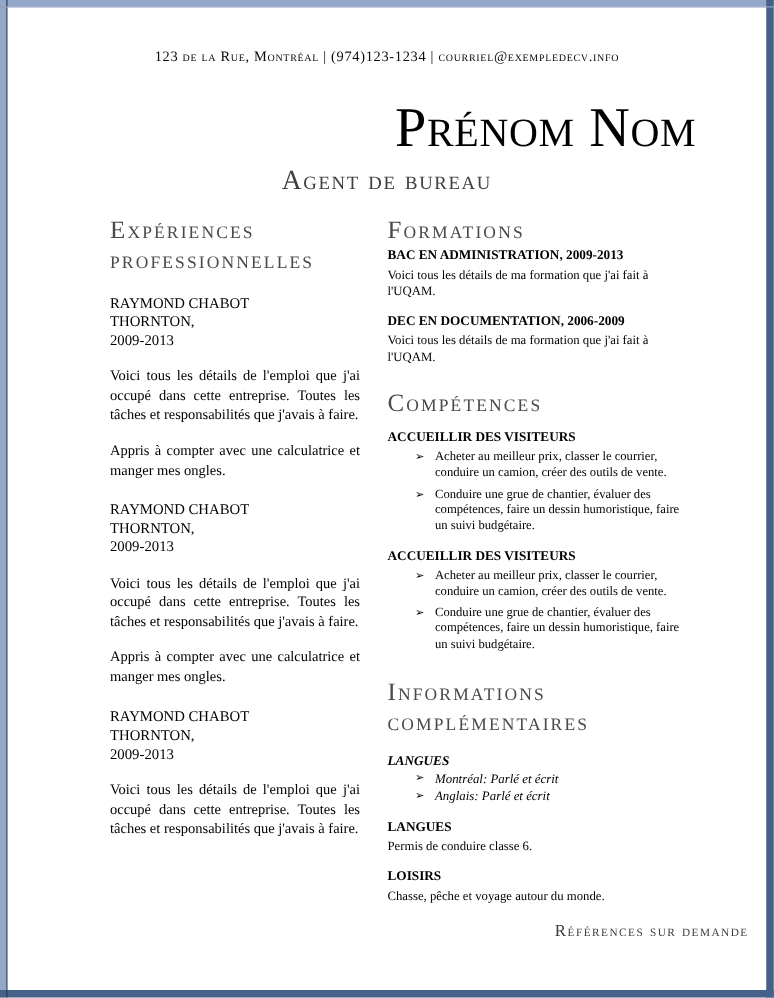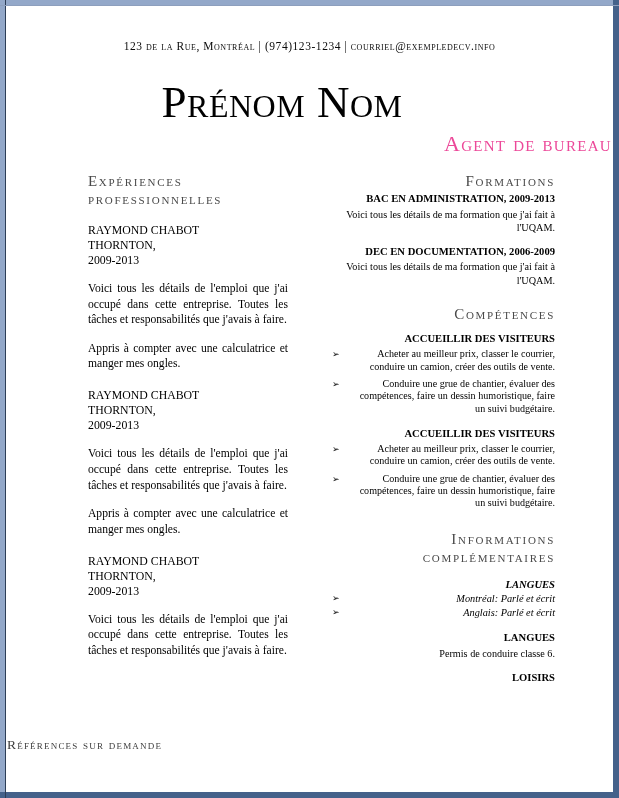--- a/index.html
+++ b/index.html
@@ -74,61 +74,60 @@
     font-variant: small-caps;
     letter-spacing: 0.55px;
     color: #0a0a0a;
     white-space: nowrap;
   }
 
   .name-title {
     position: absolute;
     left: 0; top: 73px;
     width: 550px;
-    text-align: center;
+    text-align: right;
     font-family: "Liberation Serif", "DejaVu Serif", serif;
     font-size: 45px;
     font-variant: small-caps;
     letter-spacing: 0.5px;
     color: #000000;
     line-height: 1.0;
     white-space: nowrap;
   }
 
   .job-title {
     position: absolute;
     left: 0; top: 126px;
     width: 605px;
-    text-align: right;
+    text-align: center;
     font-family: "Liberation Serif", "DejaVu Serif", serif;
     font-size: 22px;
     font-variant: small-caps;
     letter-spacing: 1.3px;
-    color: #ec4899;
+    color: #404040;
     line-height: 1.0;
     white-space: nowrap;
   }
 
   
   .col-left {
     position: absolute;
     left: 81px; top: 165px;
     width: 200px;
   }
   .col-right {
     position: absolute;
     left: 303px; top: 165px;
     width: 245px;
-    text-align: right;
   }
 
   
   .section-heading {
     font-family: "Liberation Serif", "DejaVu Serif", serif;
-    font-size: 15px;
+    font-size: 20px;
     font-variant: small-caps;
     letter-spacing: 1.7px;
     color: #4a4a4a;
     line-height: 1.22;
     font-weight: normal;
     margin: 0;
   }
 
   
   .exp-entry { margin-top: 16px; }
@@ -224,21 +223,21 @@
   }
 
   .heading-gap { margin-top: 18px; }
   .heading-gap-lg { margin-top: 20px; }
 
   
   .footer-note {
     position: absolute;
     left: 0; bottom: 38px;
     width: 592px;
-    text-align: left;
+    text-align: right;
     font-family: "Liberation Serif", "DejaVu Serif", serif;
     font-size: 13.5px;
     font-variant: small-caps;
     letter-spacing: 1.2px;
     color: #3d3d3d;
     white-space: nowrap;
   }
 </style>
 </head>
 <body>
@@ -361,20 +360,21 @@
         </ul>
       </div>
 
       <div class="info-group">
         <div class="sub-title">LANGUES</div>
         <p class="sub-body">Permis de conduire classe 6.</p>
       </div>
 
       <div class="info-group">
         <div class="sub-title">LOISIRS</div>
+        <p class="sub-body">Chasse, pêche et voyage autour du monde.</p>
       </div>
 
     </div>
 
     <div class="footer-note">Références sur demande</div>
 
   </div>
 </div>
 
 </body></html>

